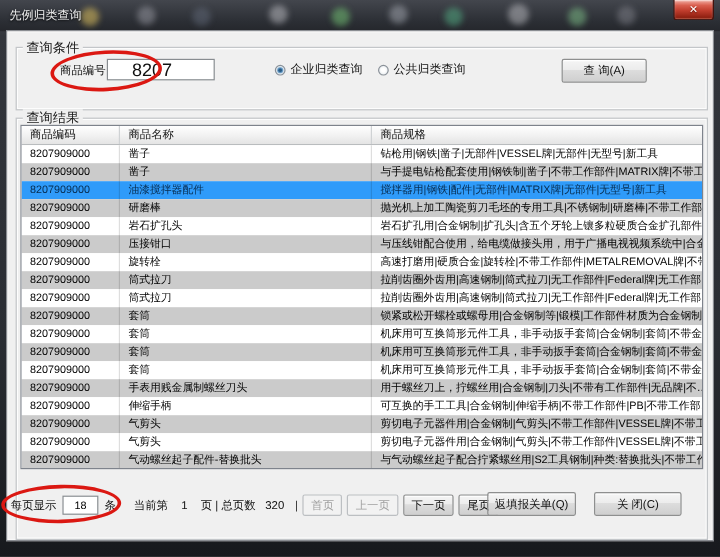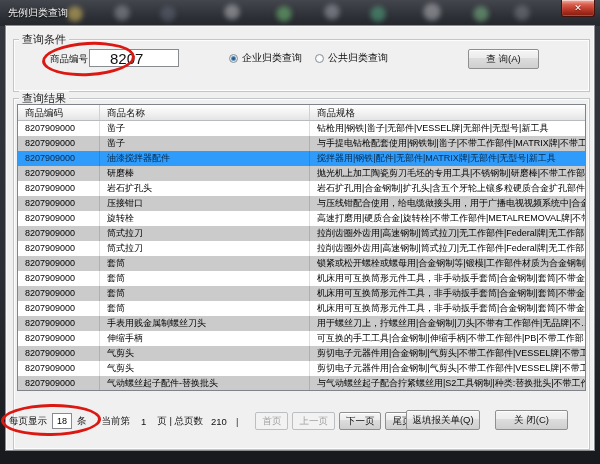--- a/index.html
+++ b/index.html
@@ -52,28 +52,28 @@
   .hcell{font-size:9.5px;color:#111;line-height:15px;padding-left:7px;border-right:1px solid #cfd2d4;white-space:nowrap;overflow:hidden;cursor:pointer;}
   .trow{display:flex;height:15px;line-height:15px;cursor:pointer;}
   .trow.even{background:#fff;}
   .trow.odd{background:var(--row-alt-gray);}
   .trow.sel{background:var(--selection-blue);color:#062b4e;}
   .tcell{font-size:9px;color:inherit;padding-left:7px;padding-right:3px;border-right:1px solid rgba(0,0,0,.13);white-space:nowrap;overflow:hidden;}
   .c0{width:82px;flex:none;}
   .c1{width:210px;flex:none;}
   .c2{flex:1;min-width:0;border-right:none;}
   .pagerow{position:absolute;left:3px;top:385px;height:20px;display:flex;align-items:center;font-size:9.5px;color:#111;}
-  .pp-input{width:20px;height:16px;margin-left:5px;border:1px solid #888c90;background:#fff;font-size:9px;text-align:center;outline:none;}
+  .pp-input{width:30px;height:16px;margin-left:5px;border:1px solid #888c90;background:#fff;font-size:9px;text-align:center;outline:none;}
   .pp-unit{margin-left:5px;}
   .cur-label{margin-left:15px;}
   .cur-page{margin-left:11px;}
   .pages-label{margin-left:11px;}
   .total-pages{margin-left:8px;}
   .sep{margin-left:9px;color:#333;}
-  .pbtn{height:18px;padding:0 6px;margin-left:17px;}
+  .pbtn{height:18px;padding:0 6px;margin-left:4px;}
   .pbtn + .pbtn{margin-left:4px;}
   .backfill-btn{position:absolute;left:400px;top:384px;width:74px;height:20px;}
   .closedlg-btn{position:absolute;left:489px;top:384px;width:73px;height:20px;}
   .ellipse{position:absolute;border:3px solid var(--annotation-red);border-radius:50%;pointer-events:none;}
   .e1{left:42px;top:42px;width:93px;height:34px;transform:rotate(-3deg);}
   .e2{left:1px;top:404px;width:100px;height:32px;transform:rotate(-1deg);}
 </style>
 </head>
 <body>
 
@@ -208,21 +208,21 @@
         </div>
     </div>
 
     <div class="pagerow">
       <span>每页显示</span>
       <input class="pp-input" type="text" value="18" style="">
       <span class="pp-unit">条</span>
       <span class="cur-label">当前第</span>
       <span class="cur-page">1</span>
       <span class="pages-label">页 | 总页数</span>
-      <span class="total-pages">210</span>
+      <span class="total-pages">320</span>
       <span class="sep">|</span>
       <div class="btn pbtn disabled">首页</div>
       <div class="btn pbtn disabled">上一页</div>
       <div class="btn pbtn">下一页</div>
       <div class="btn pbtn">尾页</div>
     </div>
 
     <div class="btn backfill-btn">返填报关单(Q)</div>
     <div class="btn closedlg-btn">关 闭(C)</div>
   </div>

